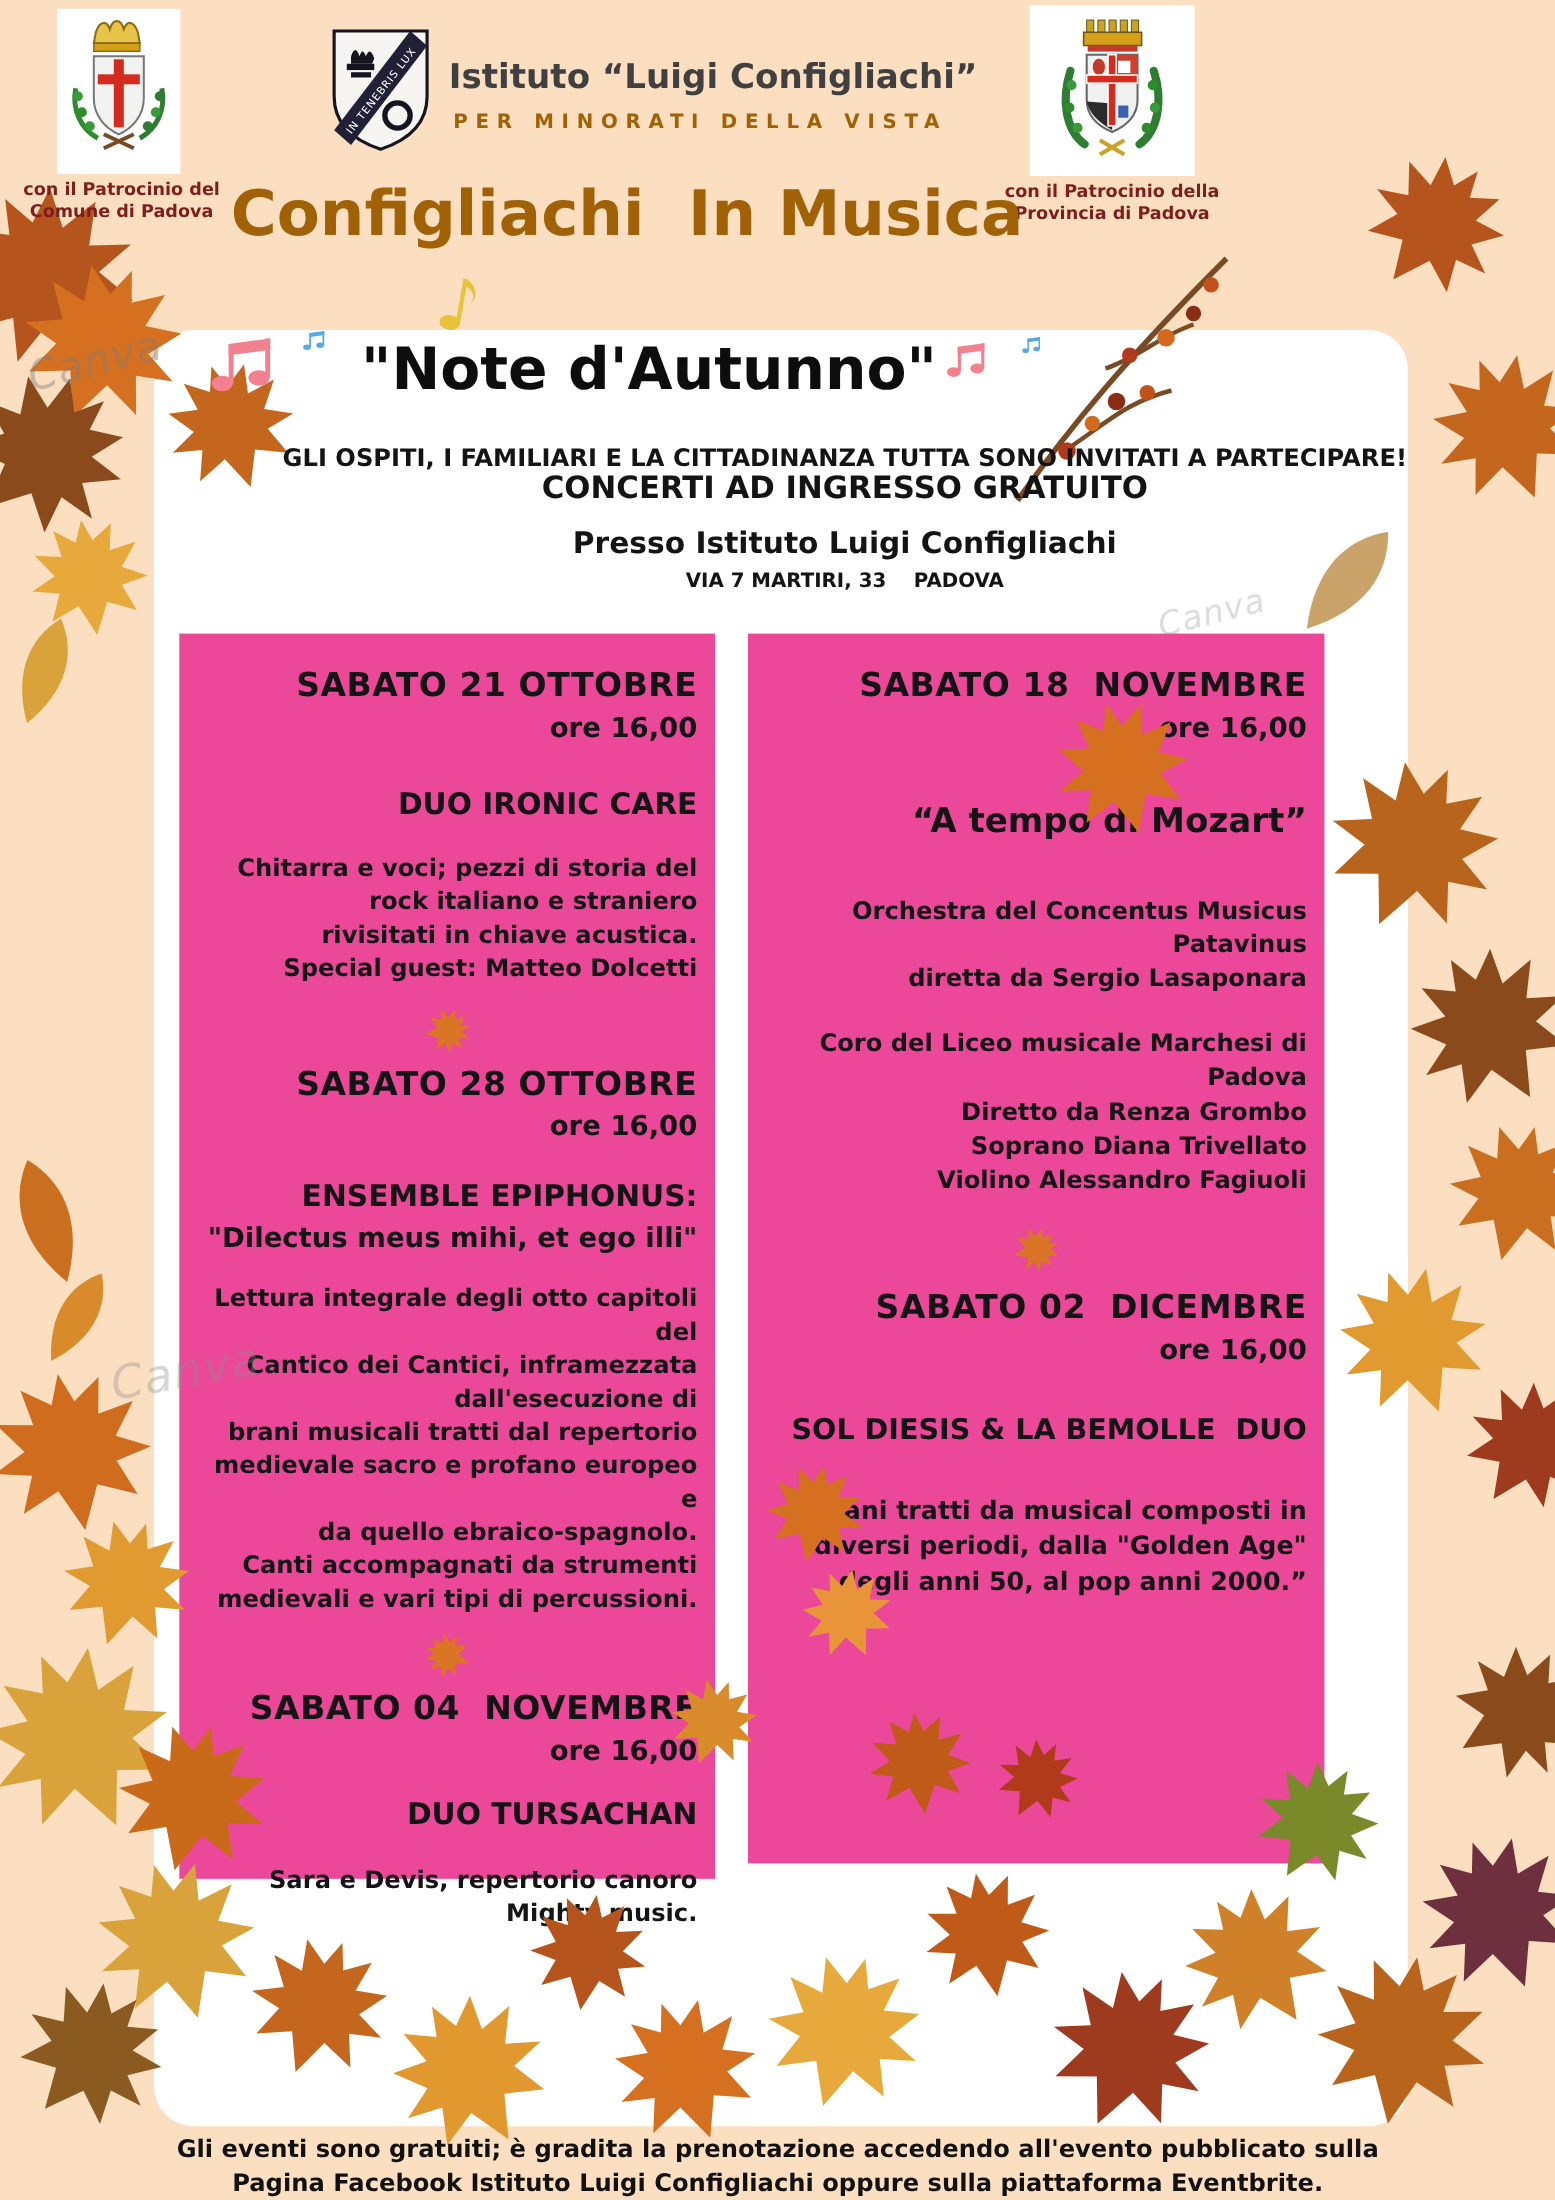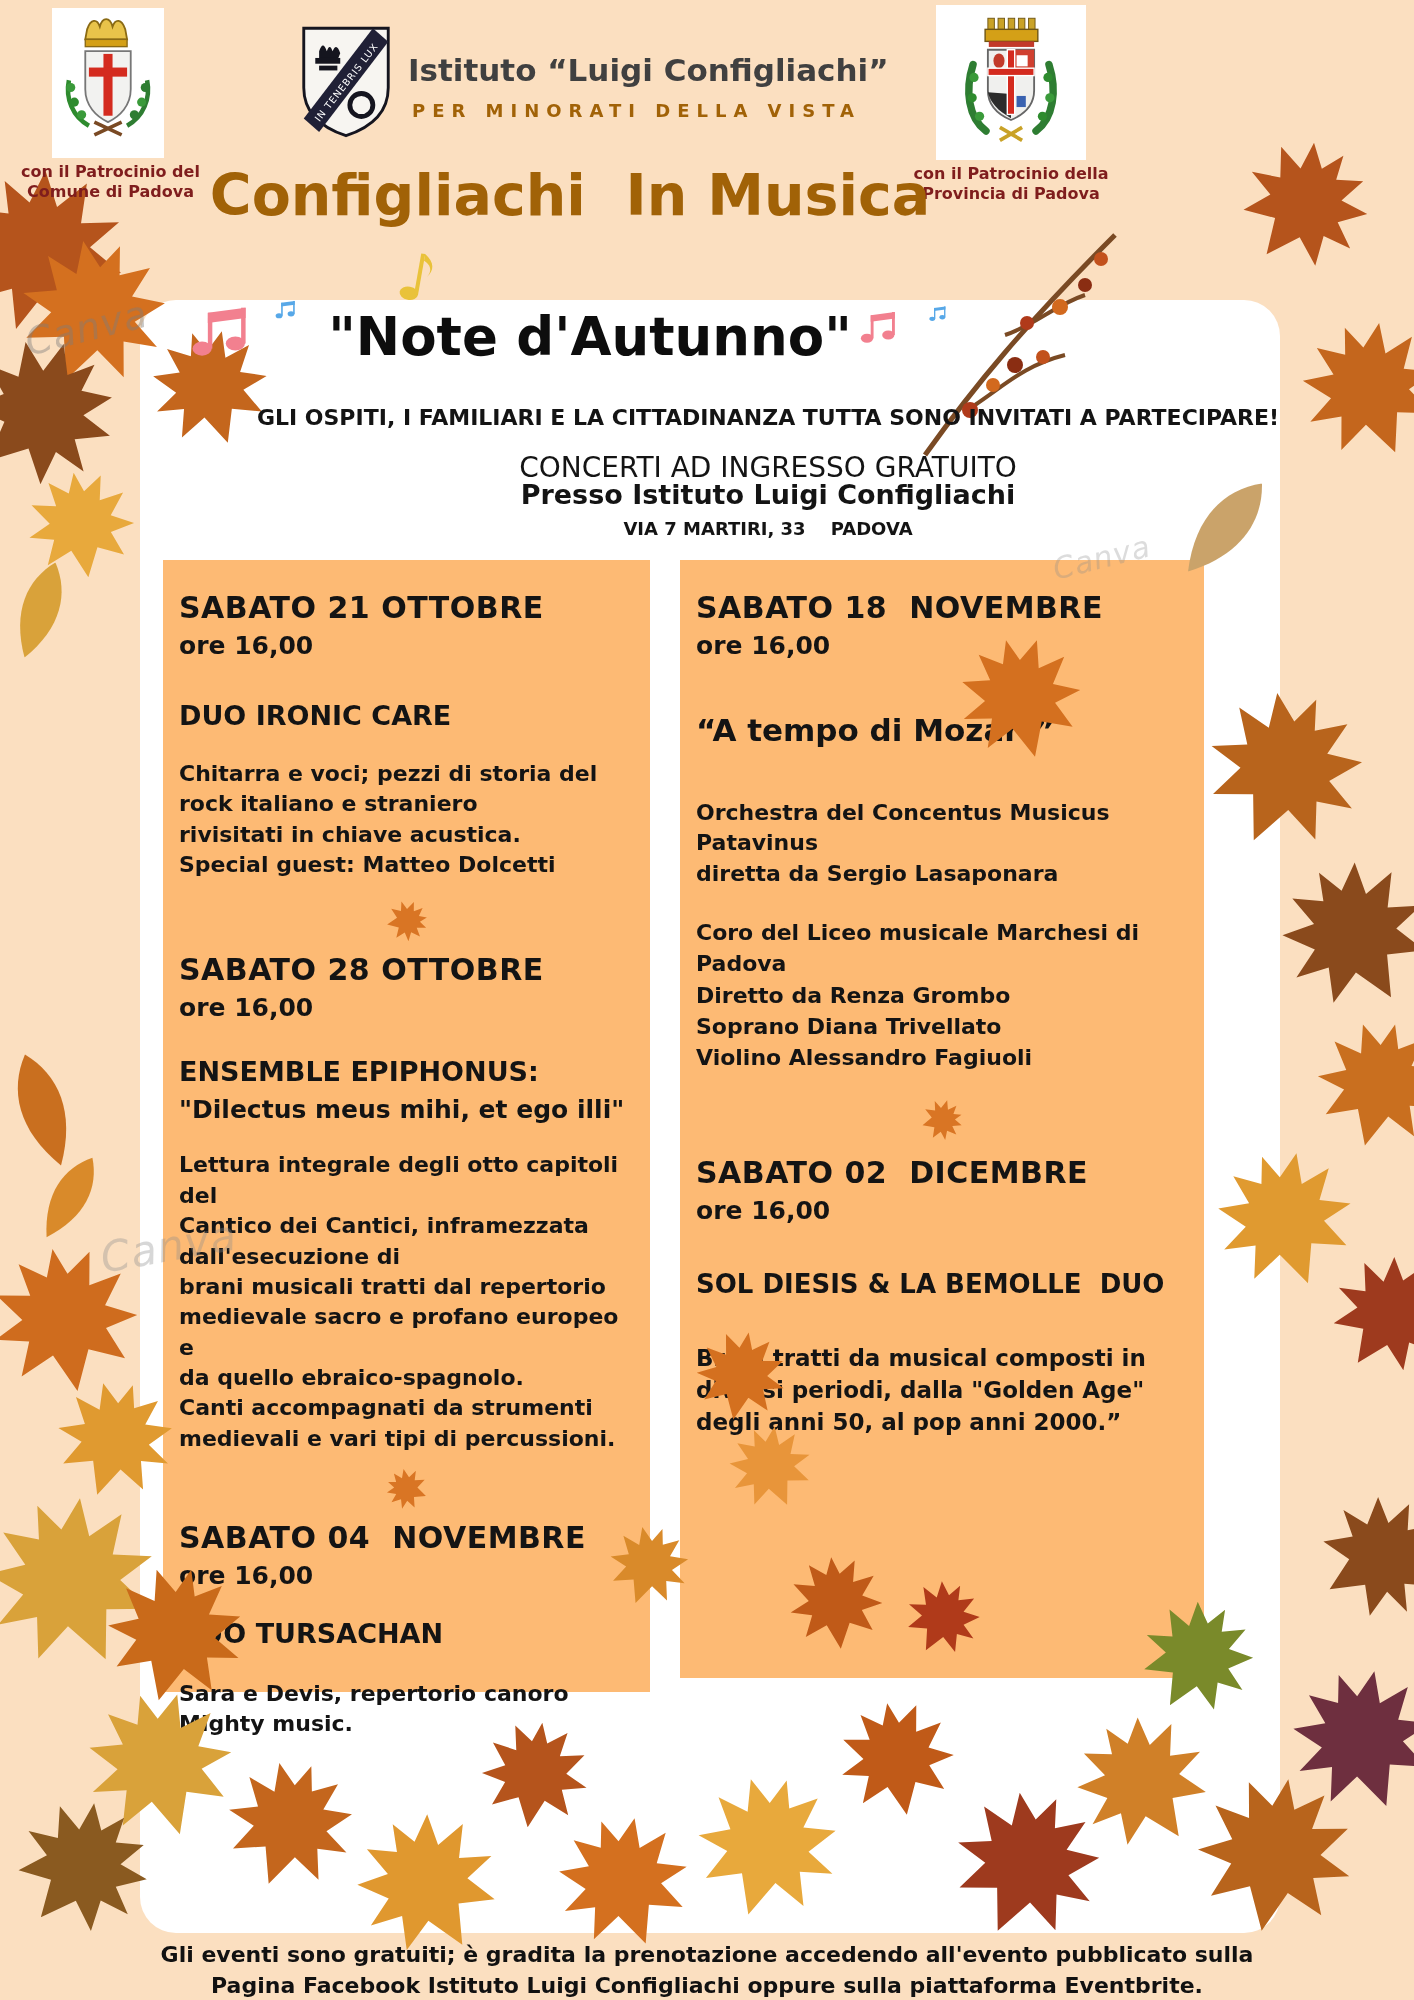--- a/index.html
+++ b/index.html
@@ -1,40 +1,40 @@
 <!DOCTYPE html>
 <html><head>
 <meta charset="utf-8">
 <style>
   html,body{margin:0;padding:0;}
   body{font-family:"DejaVu Sans","Liberation Sans",sans-serif;}
   .poster{position:relative;width:1414px;height:2000px;background:#fbdfc0;overflow:hidden;color:#141414;}
 
   
   .white-panel{position:absolute;left:140px;top:300px;width:1140px;height:1633px;background:#ffffff;border-radius:36px;z-index:0;}
-  .col{position:absolute;top:560px;z-index:1;background:#fdba74;text-align:left;}
+  .col{position:absolute;top:576px;z-index:1;background:#ec4899;text-align:right;}
   .col-left{left:163px;width:487px;height:1132px;}
   .col-right{left:680px;width:524px;height:1118px;}
   .deco{position:absolute;z-index:2;}
   .overlay{position:absolute;z-index:3;}
   .wm{position:absolute;z-index:5;color:rgba(125,125,125,.42);font-style:italic;letter-spacing:1px;}
 
   
   .crest-box{position:absolute;background:#ffffff;z-index:2;display:flex;align-items:center;justify-content:center;}
   .patronage{position:absolute;z-index:2;font-size:16px;font-weight:800;text-align:center;line-height:1.25;color:#7f1d1d;}
   .inst-name{position:absolute;left:408px;top:52px;font-size:31px;font-weight:700;color:#404040;z-index:2;}
   .inst-sub{position:absolute;left:412px;top:100px;font-size:18px;font-weight:700;letter-spacing:7px;color:#a16207;z-index:2;}
 
   .page-title{position:absolute;left:110px;top:162px;width:920px;text-align:center;font-size:57px;font-weight:800;letter-spacing:0px;color:#a16207;z-index:3;}
   .subtitle-row{position:absolute;left:140px;top:300px;width:880px;display:flex;align-items:center;justify-content:center;gap:6px;z-index:3;}
   .page-subtitle{font-size:53px;font-weight:800;color:#0d0d0d;white-space:nowrap;}
 
   .center-line{position:absolute;left:140px;width:1168px;text-align:center;z-index:3;margin-left:44px;}
   .invite-line{top:405px;font-size:22px;font-weight:800;}
-  .free-line{top:451px;font-size:28px;font-weight:400;}
+  .free-line{top:427px;font-size:28px;font-weight:700;}
   .venue-line{top:479px;font-size:27px;font-weight:800;}
   .addr-line{top:518px;font-size:18px;font-weight:800;}
 
   
   .col-inner{padding:30px 16px 0 16px;}
   .ev-date{font-size:30px;font-weight:800;letter-spacing:.5px;}
   .ev-time{font-size:25px;font-weight:700;margin-top:6px;}
   .ev-artist{font-size:27px;font-weight:800;margin-top:40px;}
   .ev-artist-big{font-size:31px;font-weight:800;margin-top:52px;}
   .ev-sub{font-size:25px;font-weight:800;margin-top:8px;}

